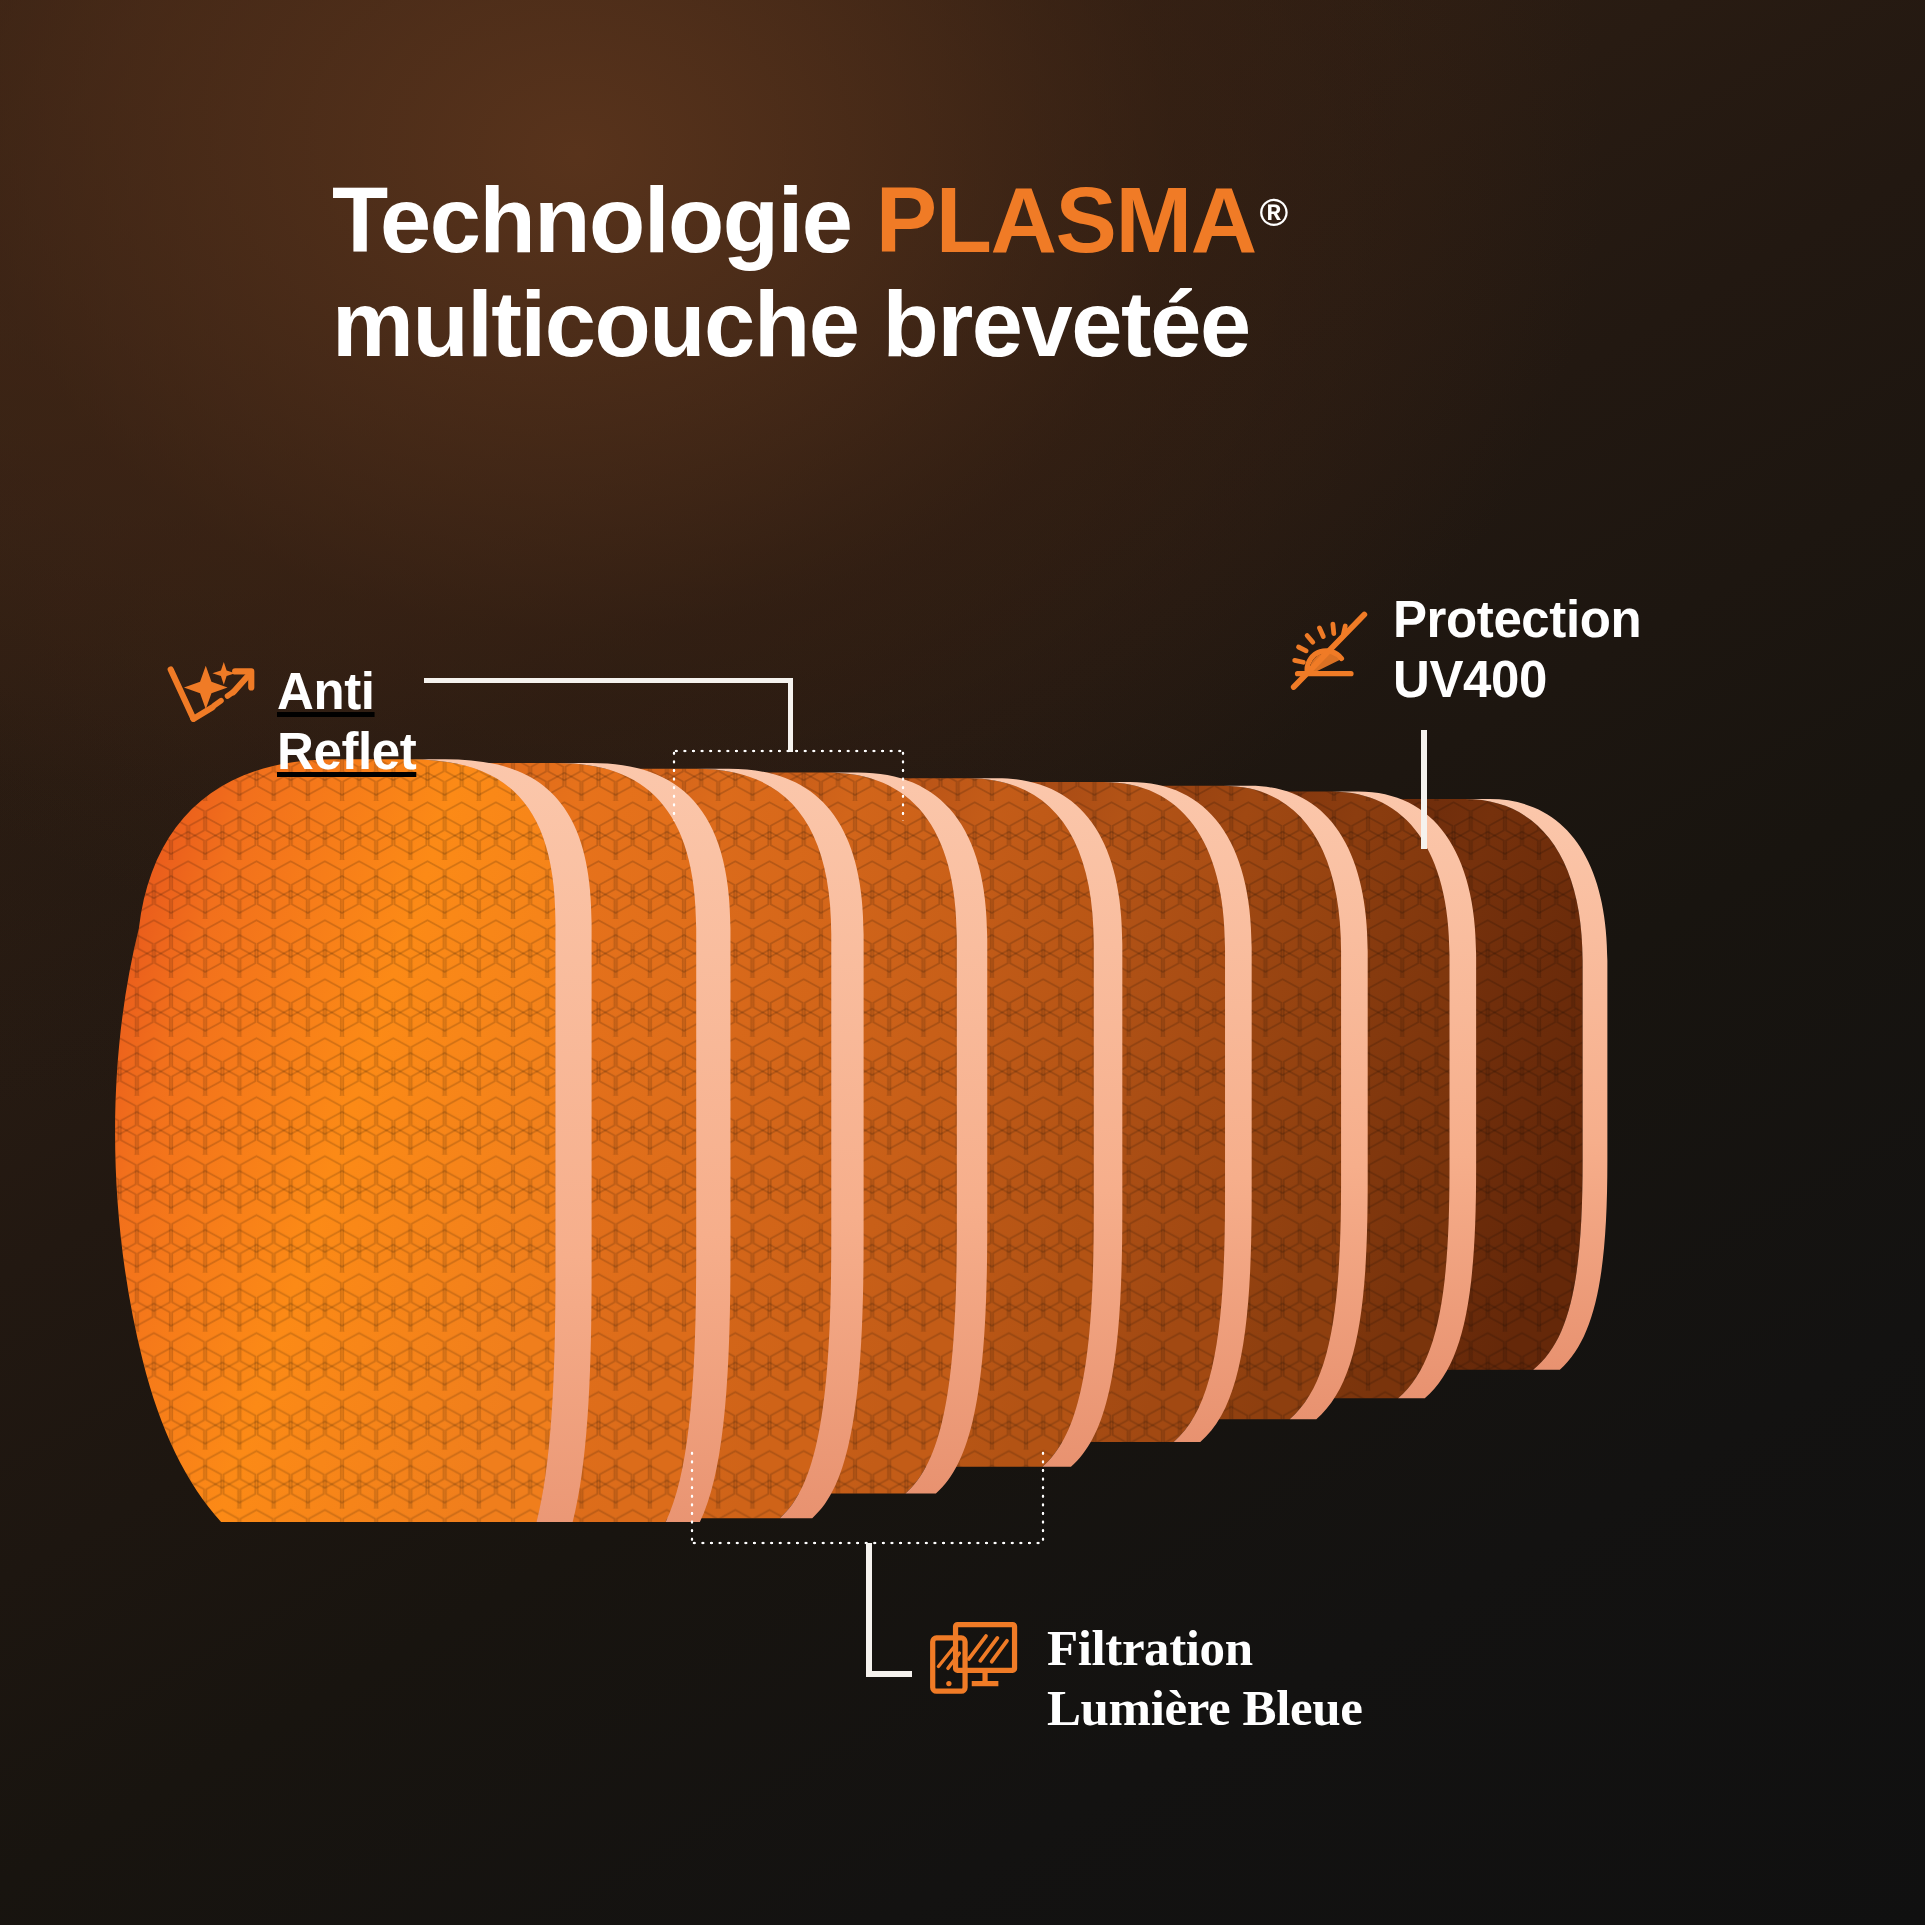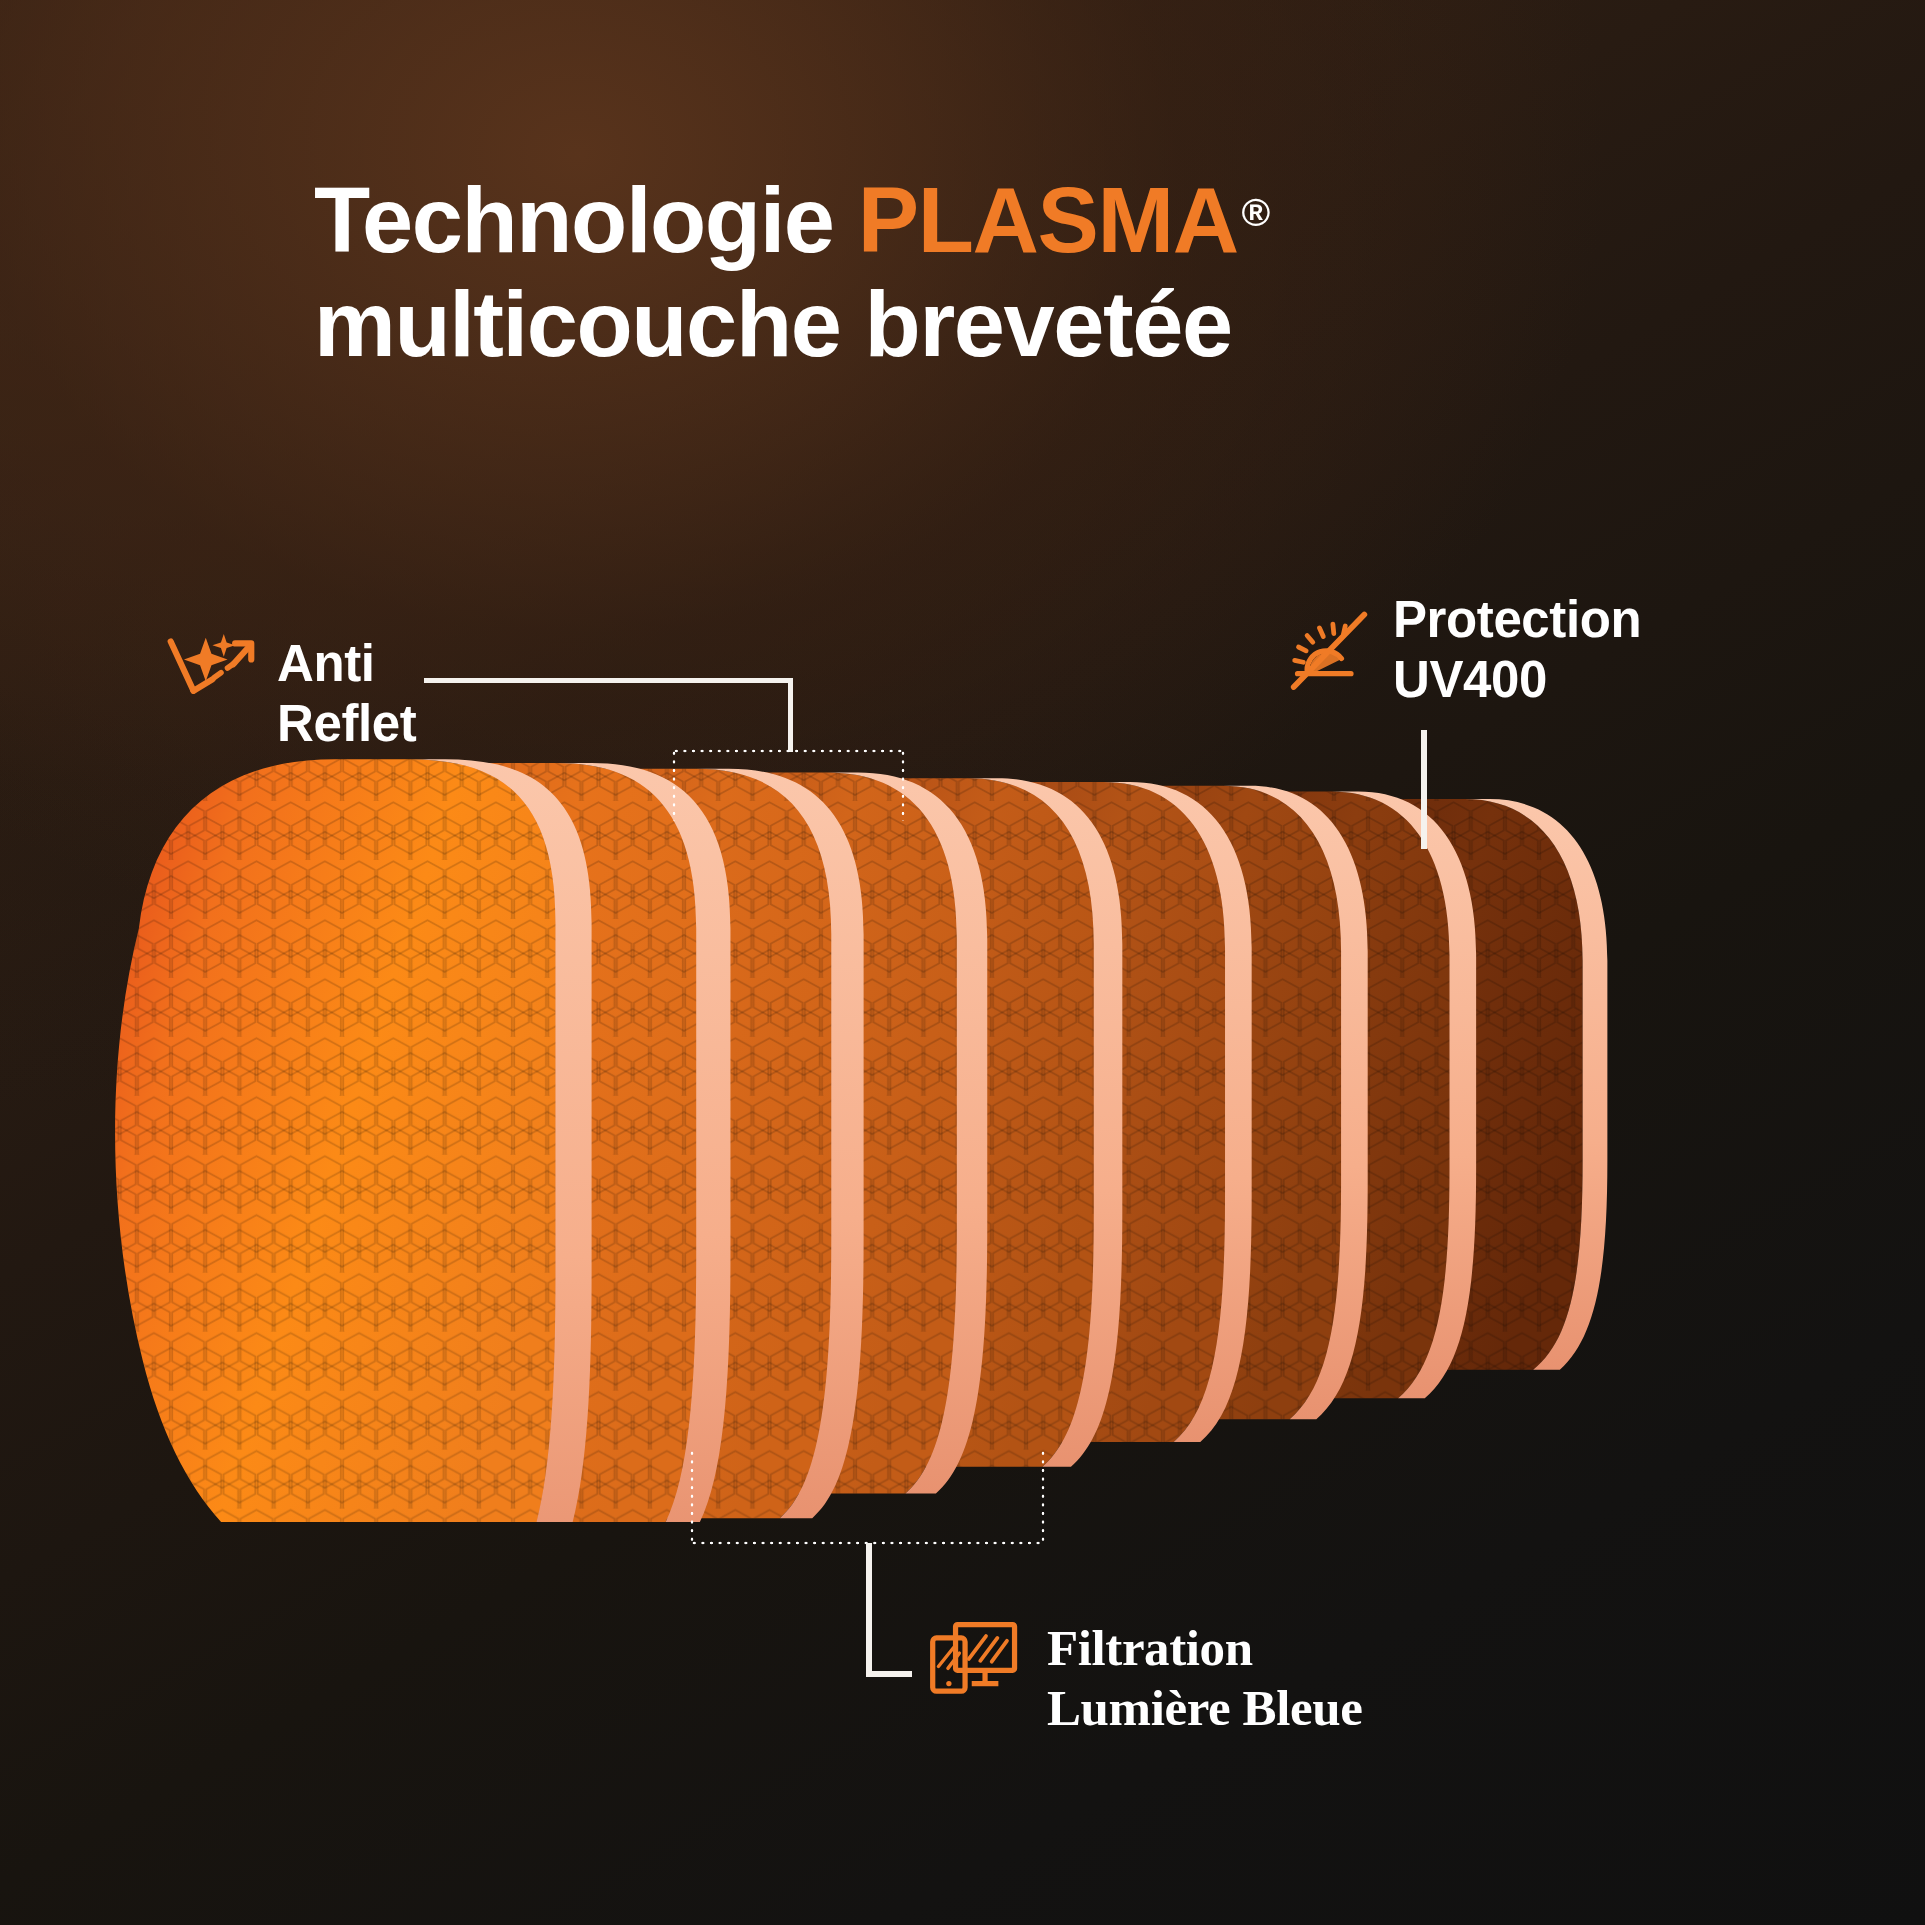--- a/index.html
+++ b/index.html
@@ -26,20 +26,21 @@
     left:314px; top:169px;
     width:1351px;
   }
   .title-line {
     color:#ffffff;
     font-size:92px;
     font-weight:700;
     line-height:1.13;
     letter-spacing:-1.4px;
     white-space:nowrap;
+    margin-left:18px;
   }
   .title-accent { color:#F07B26; }
   .reg-mark {
     display:inline-block;
     vertical-align:super;
     font-size:39px;
     font-weight:700;
     color:#ffffff;
     line-height:1;
     position:relative;
@@ -77,21 +78,21 @@
   .callout .cico { flex:0 0 auto; width:82px; height:82px; }
   .callout .ctext {
     color:#ffffff;
     font-size:51px;
     font-weight:700;
     line-height:1.17;
     letter-spacing:-0.4px;
     white-space:pre-line;
     padding-top:1.9px;
   }
-  #callout-anti  { left:165px;  top:632px; }
+  #callout-anti  { left:165px;  top:660px;text-decoration:underline; }
   #callout-anti .cico { width:91px; height:74px; }
   #callout-uv    { left:1288px; top:588px;align-items:center; }
   #callout-uv .cico { width:84px; height:88px; }
   #callout-blue  { left:927px;  top:1617px;font-family:Liberation Serif, serif; }
   #callout-blue .cico { width:99px; height:88px; }
 </style>
 </head>
 <body>
 
 <div id="stage">

